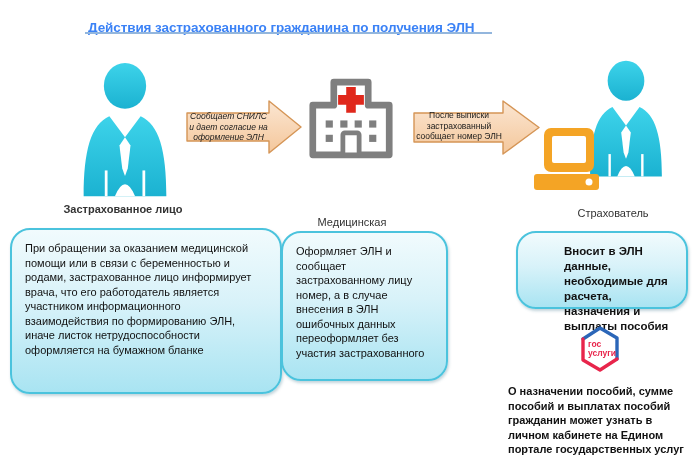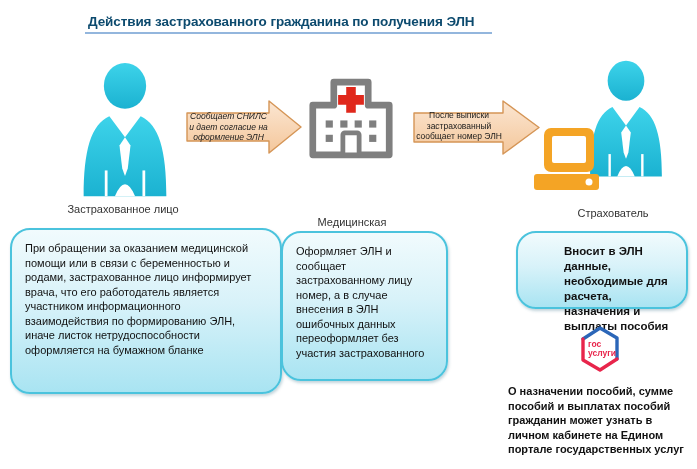--- a/index.html
+++ b/index.html
@@ -2,22 +2,22 @@
 <html><head>
 <meta charset="utf-8">
 <style>
   html,body{margin:0;padding:0;}
   body{
     width:697px;height:469px;position:relative;background:#ffffff;
     font-family:"Liberation Sans", sans-serif;overflow:hidden;
   }
   .abs{position:absolute;}
   .title{
-    left:88px;top:14px;width:420px;
-    font-size:13.5px;font-weight:bold;color:#0c4a6e;letter-spacing:-0.1px;
+    left:88px;top:20px;width:420px;
+    font-size:13.5px;font-weight:bold;color:#3b82f6;letter-spacing:-0.1px;
   }
   .title-underline{
     left:85px;top:32px;width:407px;height:2px;background:#93B6DD;
   }
   .actor-label{
     font-size:11px;color:#333333;text-align:center;line-height:1.25;
   }
   .arrow-wrap{width:130px;height:56px;}
   .arrow-text{
     font-size:8.5px;line-height:10.5px;color:#1a1a1a;text-align:center;
@@ -54,21 +54,21 @@
       </linearGradient>
     </defs>
     <ellipse cx="50" cy="26" rx="23" ry="25" fill="url(#pg1)"></ellipse>
     <path d="M5,146 C5,96 13,68 33,59 L50,82 L67,59 C87,68 95,96 95,146 Z" fill="url(#pg1)"></path>
     <path d="M50,82 L44,91 L47,116 L50,124 L53,116 L56,91 Z" fill="#ffffff"></path>
     <rect x="28" y="118" width="3" height="28" fill="#ffffff"></rect>
     <rect x="69" y="118" width="3" height="28" fill="#ffffff"></rect>
     <path d="M39,146 Q50,120 61,146 Z" fill="#ffffff"></path>
   </svg>
 </div>
-<div class="abs actor-label" style="left:58px;top:203px;width:130px;">Застрахованное лицо</div>
+<div class="abs actor-label" style="left:58px;top:203px;width:130px;font-weight:bold;">Застрахованное лицо</div>
 
 <div class="abs arrow-wrap" style="left:186px;top:100px;width:116px;height:54px;">
   <svg width="116" height="54" viewBox="0 0 116 54">
     <defs>
       <linearGradient id="ag1" x1="0" y1="0" x2="0" y2="1">
         <stop offset="0" stop-color="#FBE6D2"></stop>
           <stop offset="1" stop-color="#F4C79B"></stop>
       </linearGradient>
     </defs>
     <polygon points="1,13 83,13 83,1 115,27 83,53 83,41 1,41" fill="url(#ag1)" stroke="#D59556" stroke-width="1.4" stroke-linejoin="round"></polygon>

